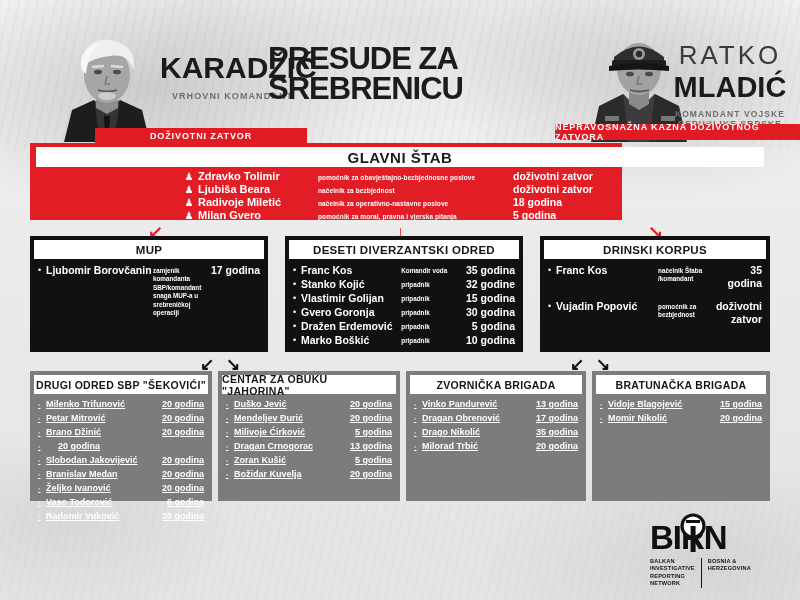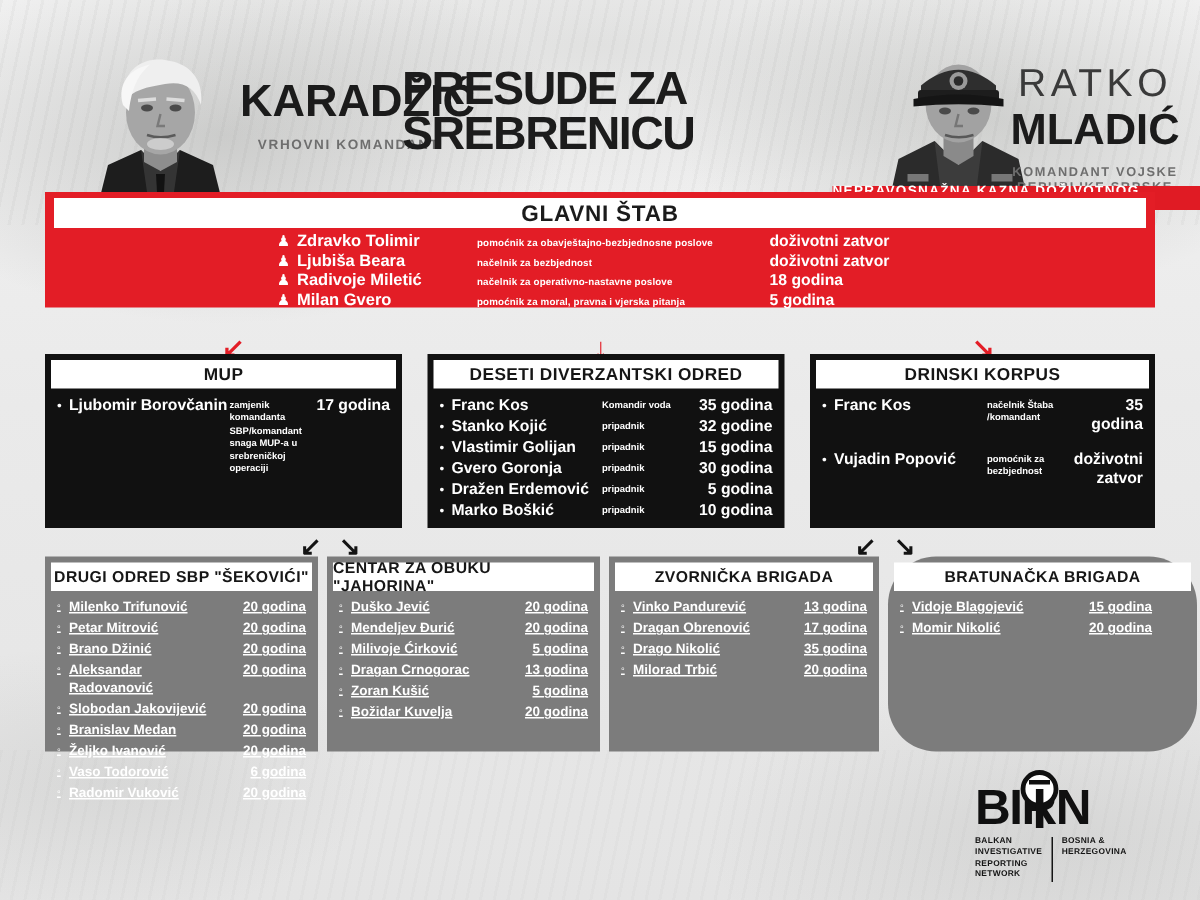--- a/index.html
+++ b/index.html
@@ -42,21 +42,21 @@
 
   .redbar{
     position:absolute;background:#e01b24;color:#fff;
     font-weight:800;font-size:9px;letter-spacing:.9px;
     display:flex;align-items:center;justify-content:center;
   }
   .rb-left{left:95px;top:128px;width:212px;height:15px;}
   .rb-right{left:555px;top:124px;width:245px;height:16px;}
 
   
-  .gs{position:absolute;left:30px;top:128px;width:740px;height:77px;background:#e31d26;}
+  .gs{position:absolute;left:30px;top:143px;width:592px;height:77px;background:#e31d26;}
   .gs-title{
     position:absolute;left:6px;top:4px;width:728px;height:20px;background:#fff;
     display:flex;align-items:center;justify-content:center;
     font-weight:800;font-size:15px;letter-spacing:.5px;color:#1b1b1b;
   }
   .gs-list{position:absolute;left:150px;top:27px;width:620px;}
   .gs-row{display:flex;align-items:baseline;height:13px;color:#fff;}
   .gs-ico{width:18px;text-align:center;font-size:10px;line-height:12px;}
   .gs-name{width:120px;font-weight:700;font-size:11px;}
   .gs-role{width:195px;font-size:6.5px;font-weight:600;letter-spacing:.1px;}
@@ -105,21 +105,21 @@
   .boxg .bullet{font-size:7px;}
   .boxg .r-name{font-size:9px;line-height:12.3px;font-weight:700;}
   .boxg .r-sent{font-size:9px;line-height:12.3px;font-weight:700;}
 
   #box-sek{left:30px;top:371px;width:182px;height:130px;}
   #box-sek .r-name{width:112px;} #box-sek .r-sent{width:54px;}
   #box-jah{left:218px;top:371px;width:182px;height:130px;}
   #box-jah .r-name{width:112px;} #box-jah .r-sent{width:54px;}
   #box-zvo{left:406px;top:371px;width:180px;height:130px;}
   #box-zvo .r-name{width:106px;} #box-zvo .r-sent{width:56px;}
-  #box-bra{left:592px;top:371px;width:206px;height:130px;border-radius:32px;}
+  #box-bra{left:592px;top:371px;width:178px;height:130px;}
   #box-bra .r-name{width:104px;} #box-bra .r-sent{width:56px;}
 
   
   #logo{position:absolute;left:650px;top:520px;width:140px;height:62px;}
   .logo-word{position:relative;height:36px;}
   .logo-txt{font-weight:800;font-size:33px;letter-spacing:-1px;color:#101010;line-height:36px;}
   .logo-sub{display:flex;gap:6px;margin-top:2px;}
   .logo-sub div{font-size:5.6px;font-weight:800;line-height:7.4px;color:#141414;letter-spacing:.2px;}
   .logo-sep{width:1px;background:#141414;align-self:stretch;}
 </style>
@@ -333,21 +333,20 @@
           <span class="r-name">Petar Mitrović</span>
           <span class="r-sent">20 godina</span>
         </div>
         <div class="row">
           <span class="bullet">◦</span>
           <span class="r-name">Brano Džinić</span>
           <span class="r-sent">20 godina</span>
         </div>
         <div class="row">
           <span class="bullet">◦</span>
-          <span class="r-name">Aleksandar Radovanović</span>
           <span class="r-sent">20 godina</span>
         </div>
         <div class="row">
           <span class="bullet">◦</span>
           <span class="r-name">Slobodan Jakovijević</span>
           <span class="r-sent">20 godina</span>
         </div>
         <div class="row">
           <span class="bullet">◦</span>
           <span class="r-name">Branislav Medan</span>

